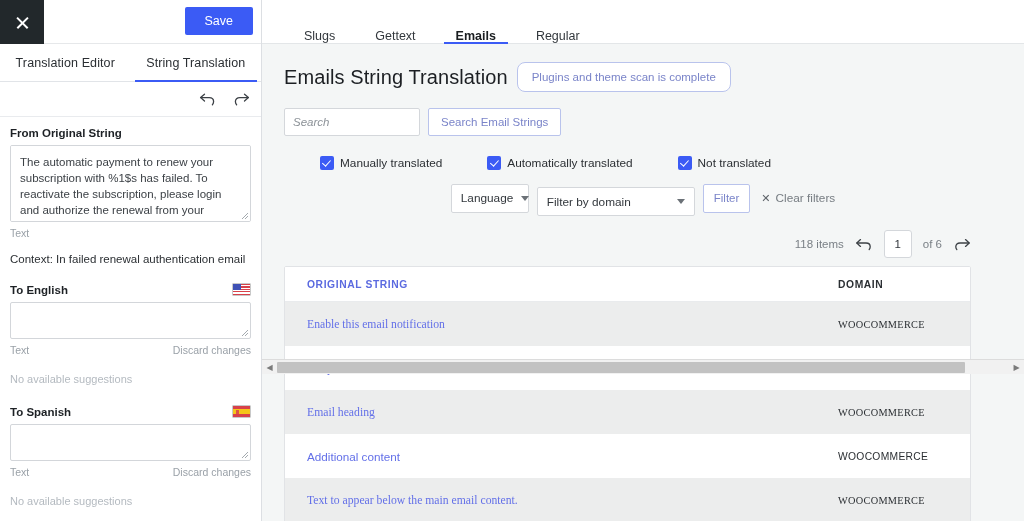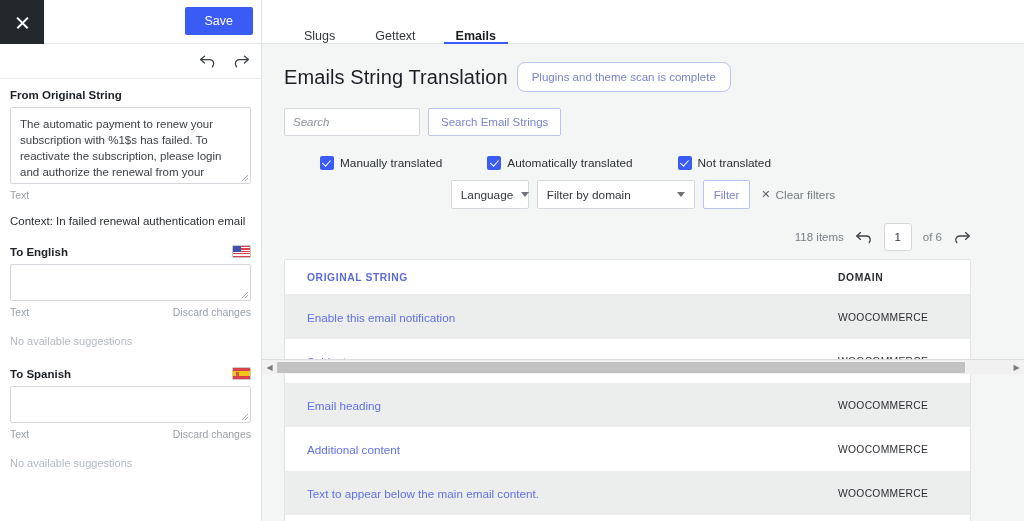--- a/index.html
+++ b/index.html
@@ -371,21 +371,21 @@
     display: flex;
     align-items: center;
     justify-content: space-between;
     gap: 8px;
     padding: 0 9px;
     font-size: 11.8px;
     color: #32373c;
     cursor: pointer;
   }
   .select-lang { width: 78px; }
-  .select-domain { width: 158px; }
+  .select-domain { width: 158px; margin-top: 7px; }
   .chev {
     width: 0; height: 0;
     border-left: 4px solid transparent;
     border-right: 4px solid transparent;
     border-top: 5px solid #6b7177;
     flex: 0 0 auto;
   }
   .filter-btn {
     height: 29px;
     border: 1px solid #b9c3ec;
@@ -466,21 +466,21 @@
     letter-spacing: .6px;
   }
   .th-orig { flex: 1; color: #5b6ae0; }
   .th-domain { width: 110px; color: #2b2f33; }
   .tr {
     display: flex;
     align-items: center;
     height: 44px;
     padding: 0 22px 0 22px;
   }
-  .tr.odd { background: #eceded; }
+  .tr.odd { background: #eceded; font-family: Liberation Serif, serif; }
   .tr.even { background: #ffffff; }
   .td-orig {
     flex: 1;
     font-size: 11.7px;
     color: #6370e8;
     cursor: pointer;
   }
   .td-domain {
     width: 110px;
     font-size: 10.3px;
@@ -534,20 +534,28 @@
   <div class="left-panel">
 
     <div class="lp-topbar">
       <div class="close-box">
         <span class="close-x"></span>
       </div>
       <div class="topbar-spacer"></div>
       <button class="save-btn">Save</button>
     </div>
 
+    <div class="lp-tabs">
+      <div class="lp-tab">
+        <span>Translation Editor</span>
+      </div>
+      <div class="lp-tab active">
+        <span>String Translation</span>
+      </div>
+    </div>
 
     <div class="lp-actions">
       <div class="icon-btn">
         <svg width="17" height="14" viewBox="0 0 17 14" fill="none" aria-hidden="true">
           <path d="M5.5 2.2 L1.6 5.6 L5.5 9" stroke="#3c4146" stroke-width="1.3" stroke-linecap="round" stroke-linejoin="round"></path>
           <path d="M1.8 5.6 H10.2 C13 5.6 14.6 7.4 14.6 9.6 C14.6 11 14.1 12 13.4 12.7" stroke="#3c4146" stroke-width="1.3" stroke-linecap="round" fill="none"></path>
         </svg>
       </div>
       <div class="icon-btn">
         <svg width="17" height="14" viewBox="0 0 17 14" fill="none" aria-hidden="true">
@@ -610,20 +618,23 @@
 
     <div class="rp-tabs">
       <div class="rp-tab">
         <span>Slugs</span>
       </div>
       <div class="rp-tab">
         <span>Gettext</span>
       </div>
       <div class="rp-tab active">
         <span>Emails</span>
+      </div>
+      <div class="rp-tab">
+        <span>Regular</span>
       </div>
     </div>
 
     <div class="rp-content">
 
       <div class="title-row">
         <div class="page-title">Emails String Translation</div>
         <div class="scan-pill">Plugins and theme scan is complete</div>
       </div>
 

